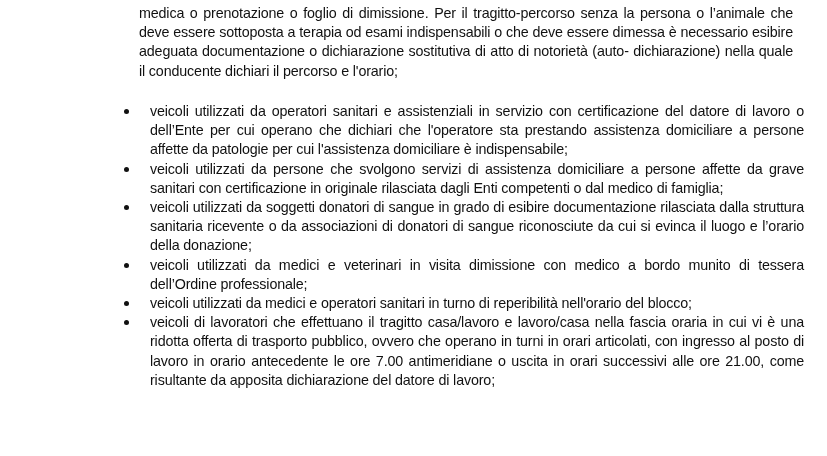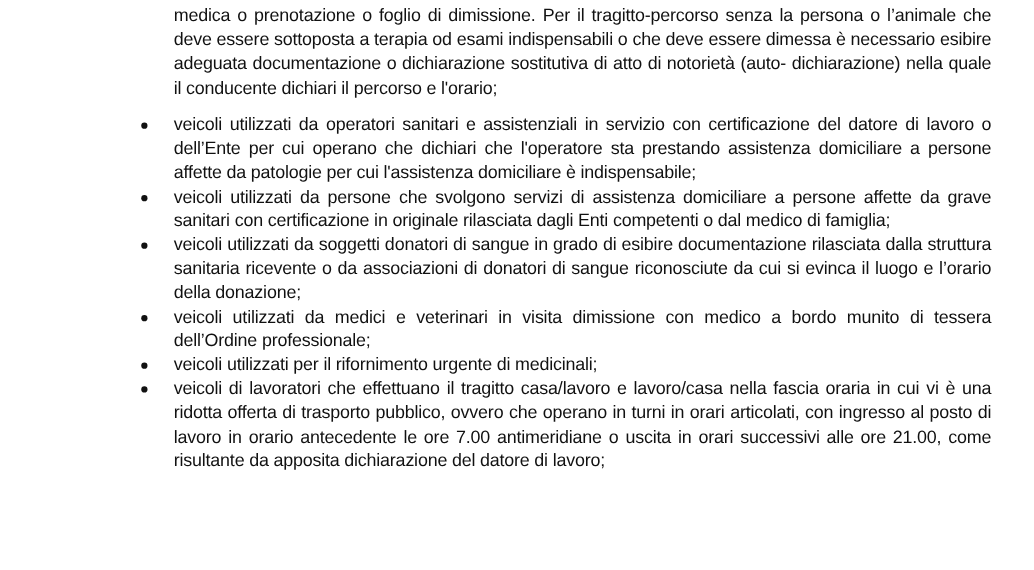--- a/index.html
+++ b/index.html
@@ -11,21 +11,21 @@
   .page { position: absolute; left: 0; top: 0; width: 827px; height: 456px; padding-left: 48px; }
   .para {
     position: absolute; left: 139px; width: 654px;
     font-size: 14.3px; line-height: 19.2px;
     text-align: justify; text-align-last: left;
     letter-spacing: -0.15px;
   }
   .lead { top: 4px; }
   ul.bullets {
     position: absolute; left: 139px; width: 654px; top: 91px;
-    margin: 0; padding: 0; list-style: none;
+    margin: 11px; padding: 0; list-style: none;
   }
   ul.bullets li {
     position: relative; margin: 0;
     font-size: 14.3px; line-height: 19.2px;
     text-align: justify; text-align-last: left;
     letter-spacing: -0.15px;
   }
   .bullet-dot {
     position: absolute; left: -26px; top: 7px;
     width: 5px; height: 5px; border-radius: 50%; background: #111;
@@ -35,16 +35,16 @@
 <body>
 
 <div class="page">
   <p class="para lead" style="margin:0">medica o prenotazione o foglio di dimissione. Per il tragitto-percorso senza la persona o l’animale che deve essere sottoposta a terapia od esami indispensabili o che deve essere dimessa è necessario esibire adeguata documentazione o dichiarazione sostitutiva di atto di notorietà (auto- dichiarazione) nella quale il conducente dichiari il percorso e l'orario;</p>
 
   <ul class="bullets">
     <li><span class="bullet-dot"></span><span>veicoli utilizzati da operatori sanitari e assistenziali in servizio con certificazione del datore di lavoro o dell’Ente per cui operano che dichiari che l'operatore sta prestando assistenza domiciliare a persone affette da patologie per cui l'assistenza domiciliare è indispensabile;</span></li>
     <li><span class="bullet-dot"></span><span>veicoli utilizzati da persone che svolgono servizi di assistenza domiciliare a persone affette da grave sanitari con certificazione in originale rilasciata dagli Enti competenti o dal medico di famiglia;</span></li>
     <li><span class="bullet-dot"></span><span>veicoli utilizzati da soggetti donatori di sangue in grado di esibire documentazione rilasciata dalla struttura sanitaria ricevente o da associazioni di donatori di sangue riconosciute da cui si evinca il luogo e l’orario della donazione;</span></li>
     <li><span class="bullet-dot"></span><span>veicoli utilizzati da medici e veterinari in visita dimissione con medico a bordo munito di tessera dell’Ordine professionale;</span></li>
-    <li><span class="bullet-dot"></span><span>veicoli utilizzati per il rifornimento urgente di medicinali;</span></li>
+    <li><span class="bullet-dot"></span><span>veicoli utilizzati da medici e operatori sanitari in turno di reperibilità nell'orario del blocco;</span></li>
     <li><span class="bullet-dot"></span><span>veicoli di lavoratori che effettuano il tragitto casa/lavoro e lavoro/casa nella fascia oraria in cui vi è una ridotta offerta di trasporto pubblico, ovvero che operano in turni in orari articolati, con ingresso al posto di lavoro in orario antecedente le ore 7.00 antimeridiane o uscita in orari successivi alle ore 21.00, come risultante da apposita dichiarazione del datore di lavoro;</span></li>
   </ul>
 </div>
 
 </body></html>

